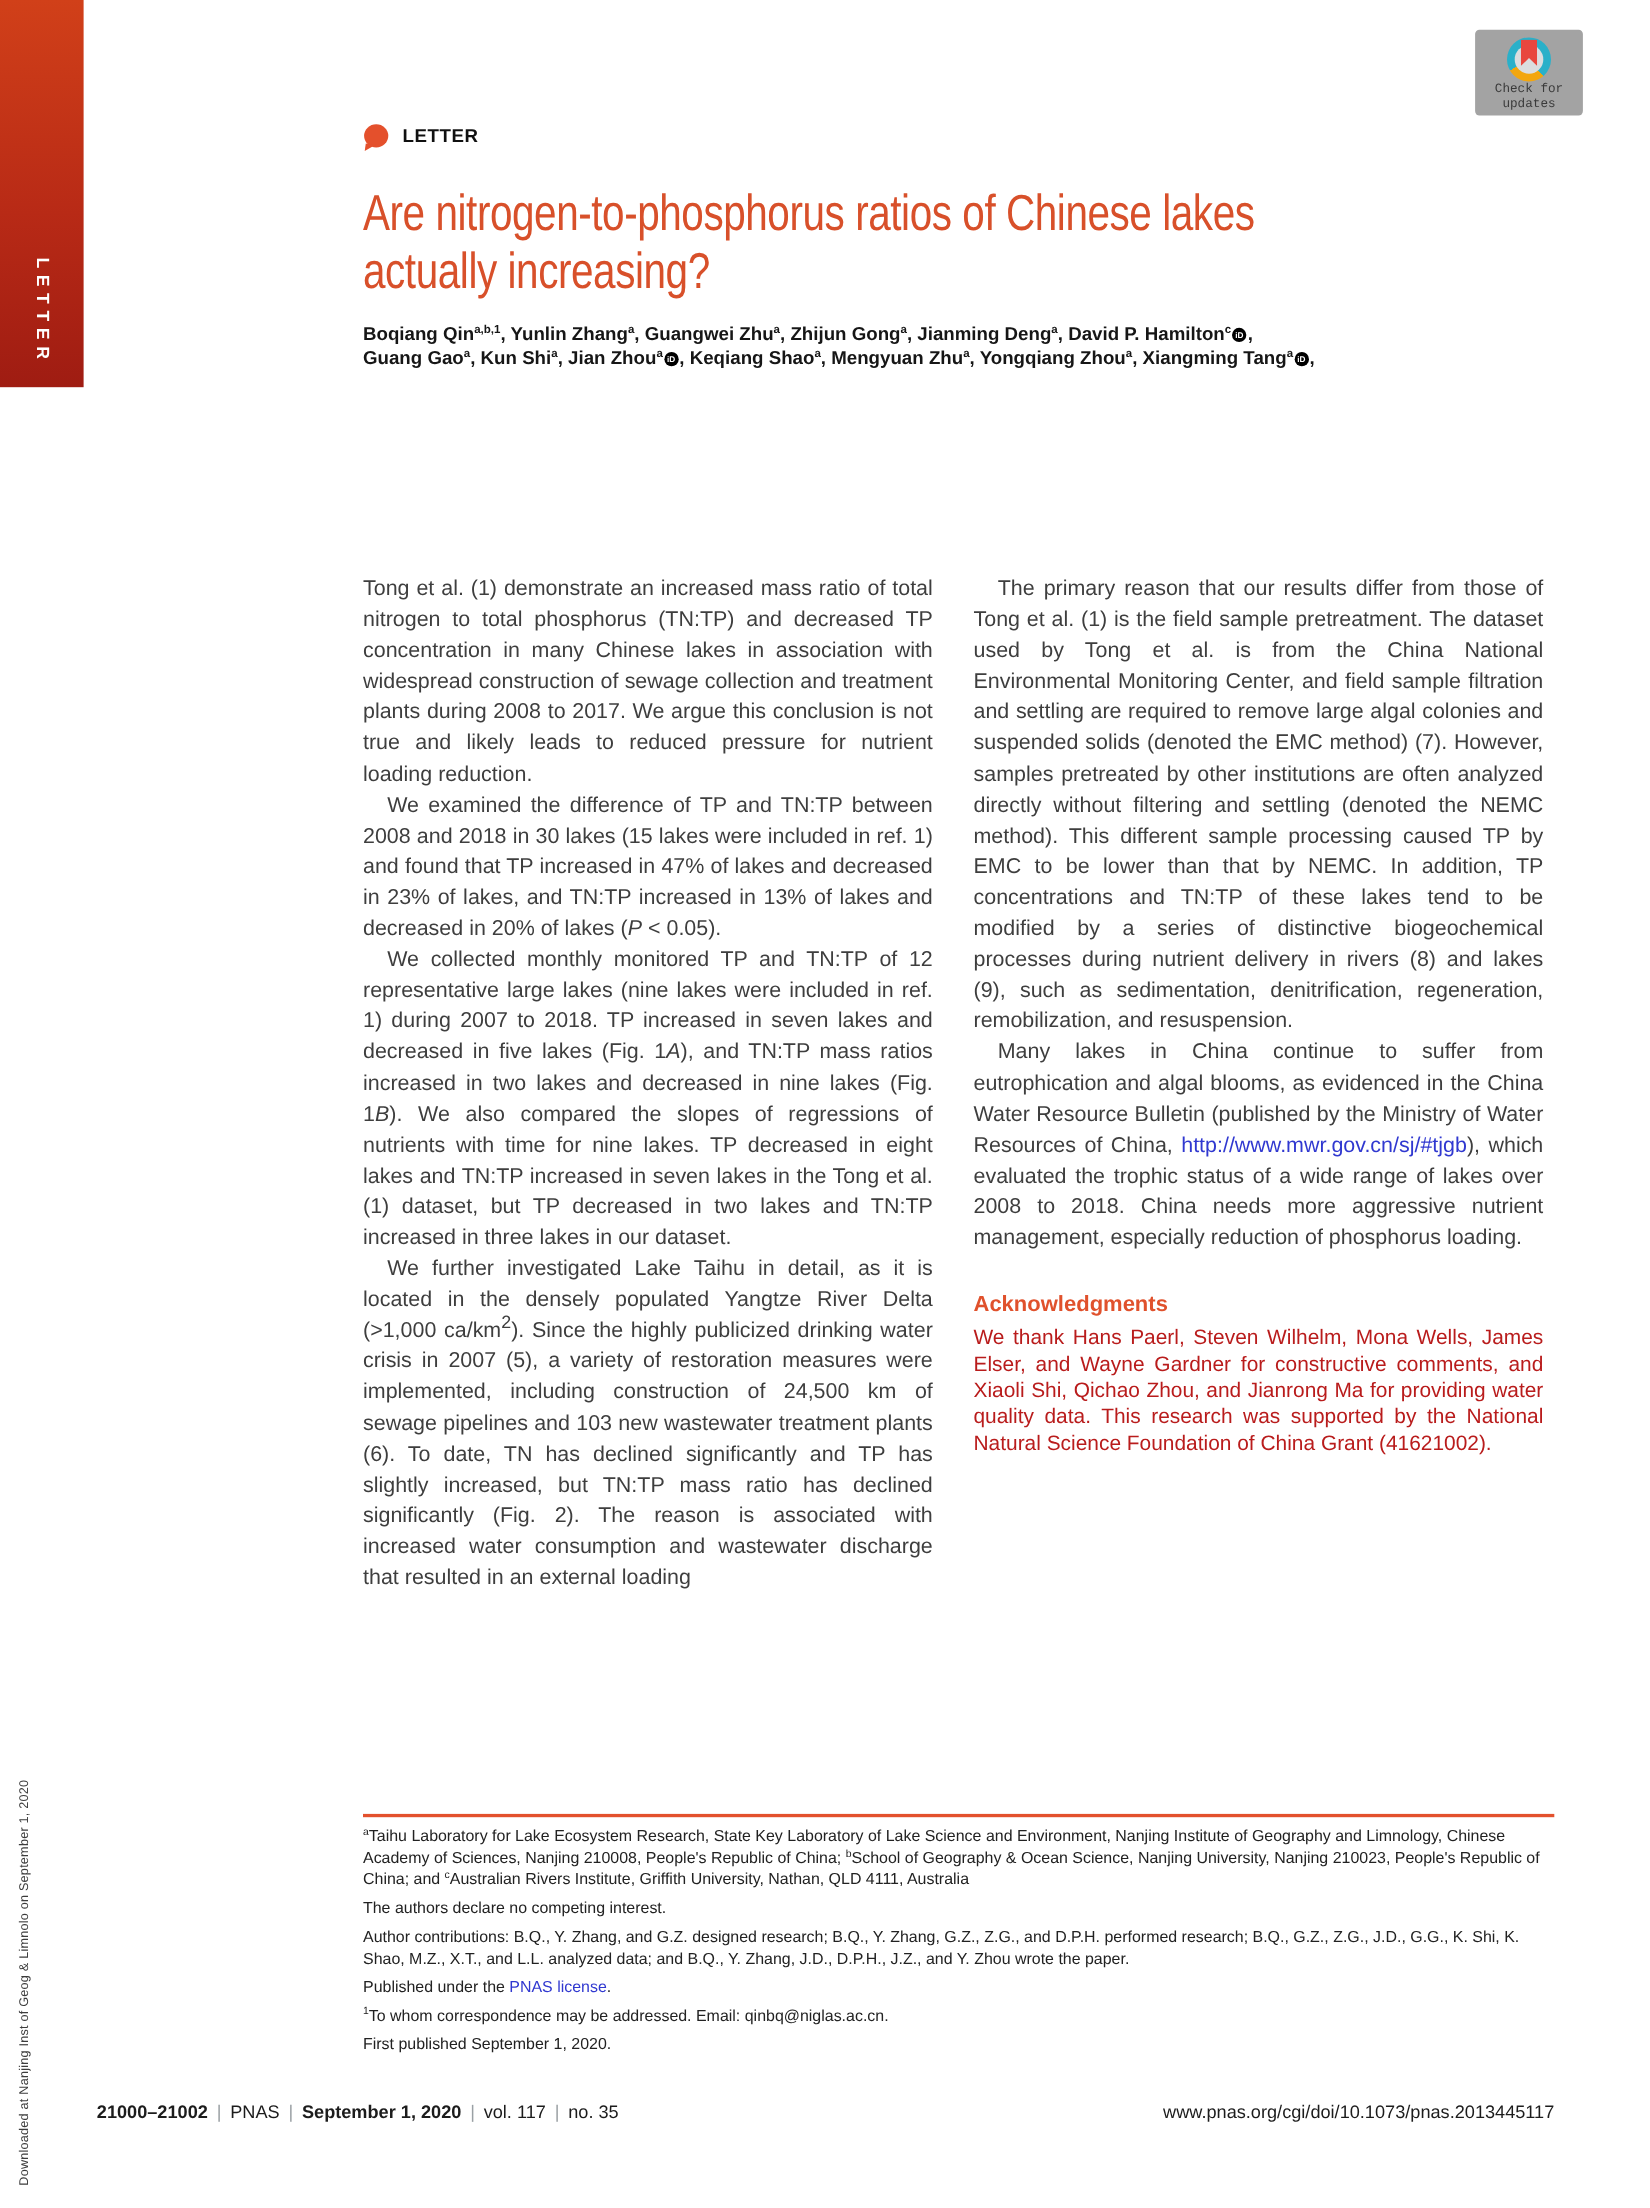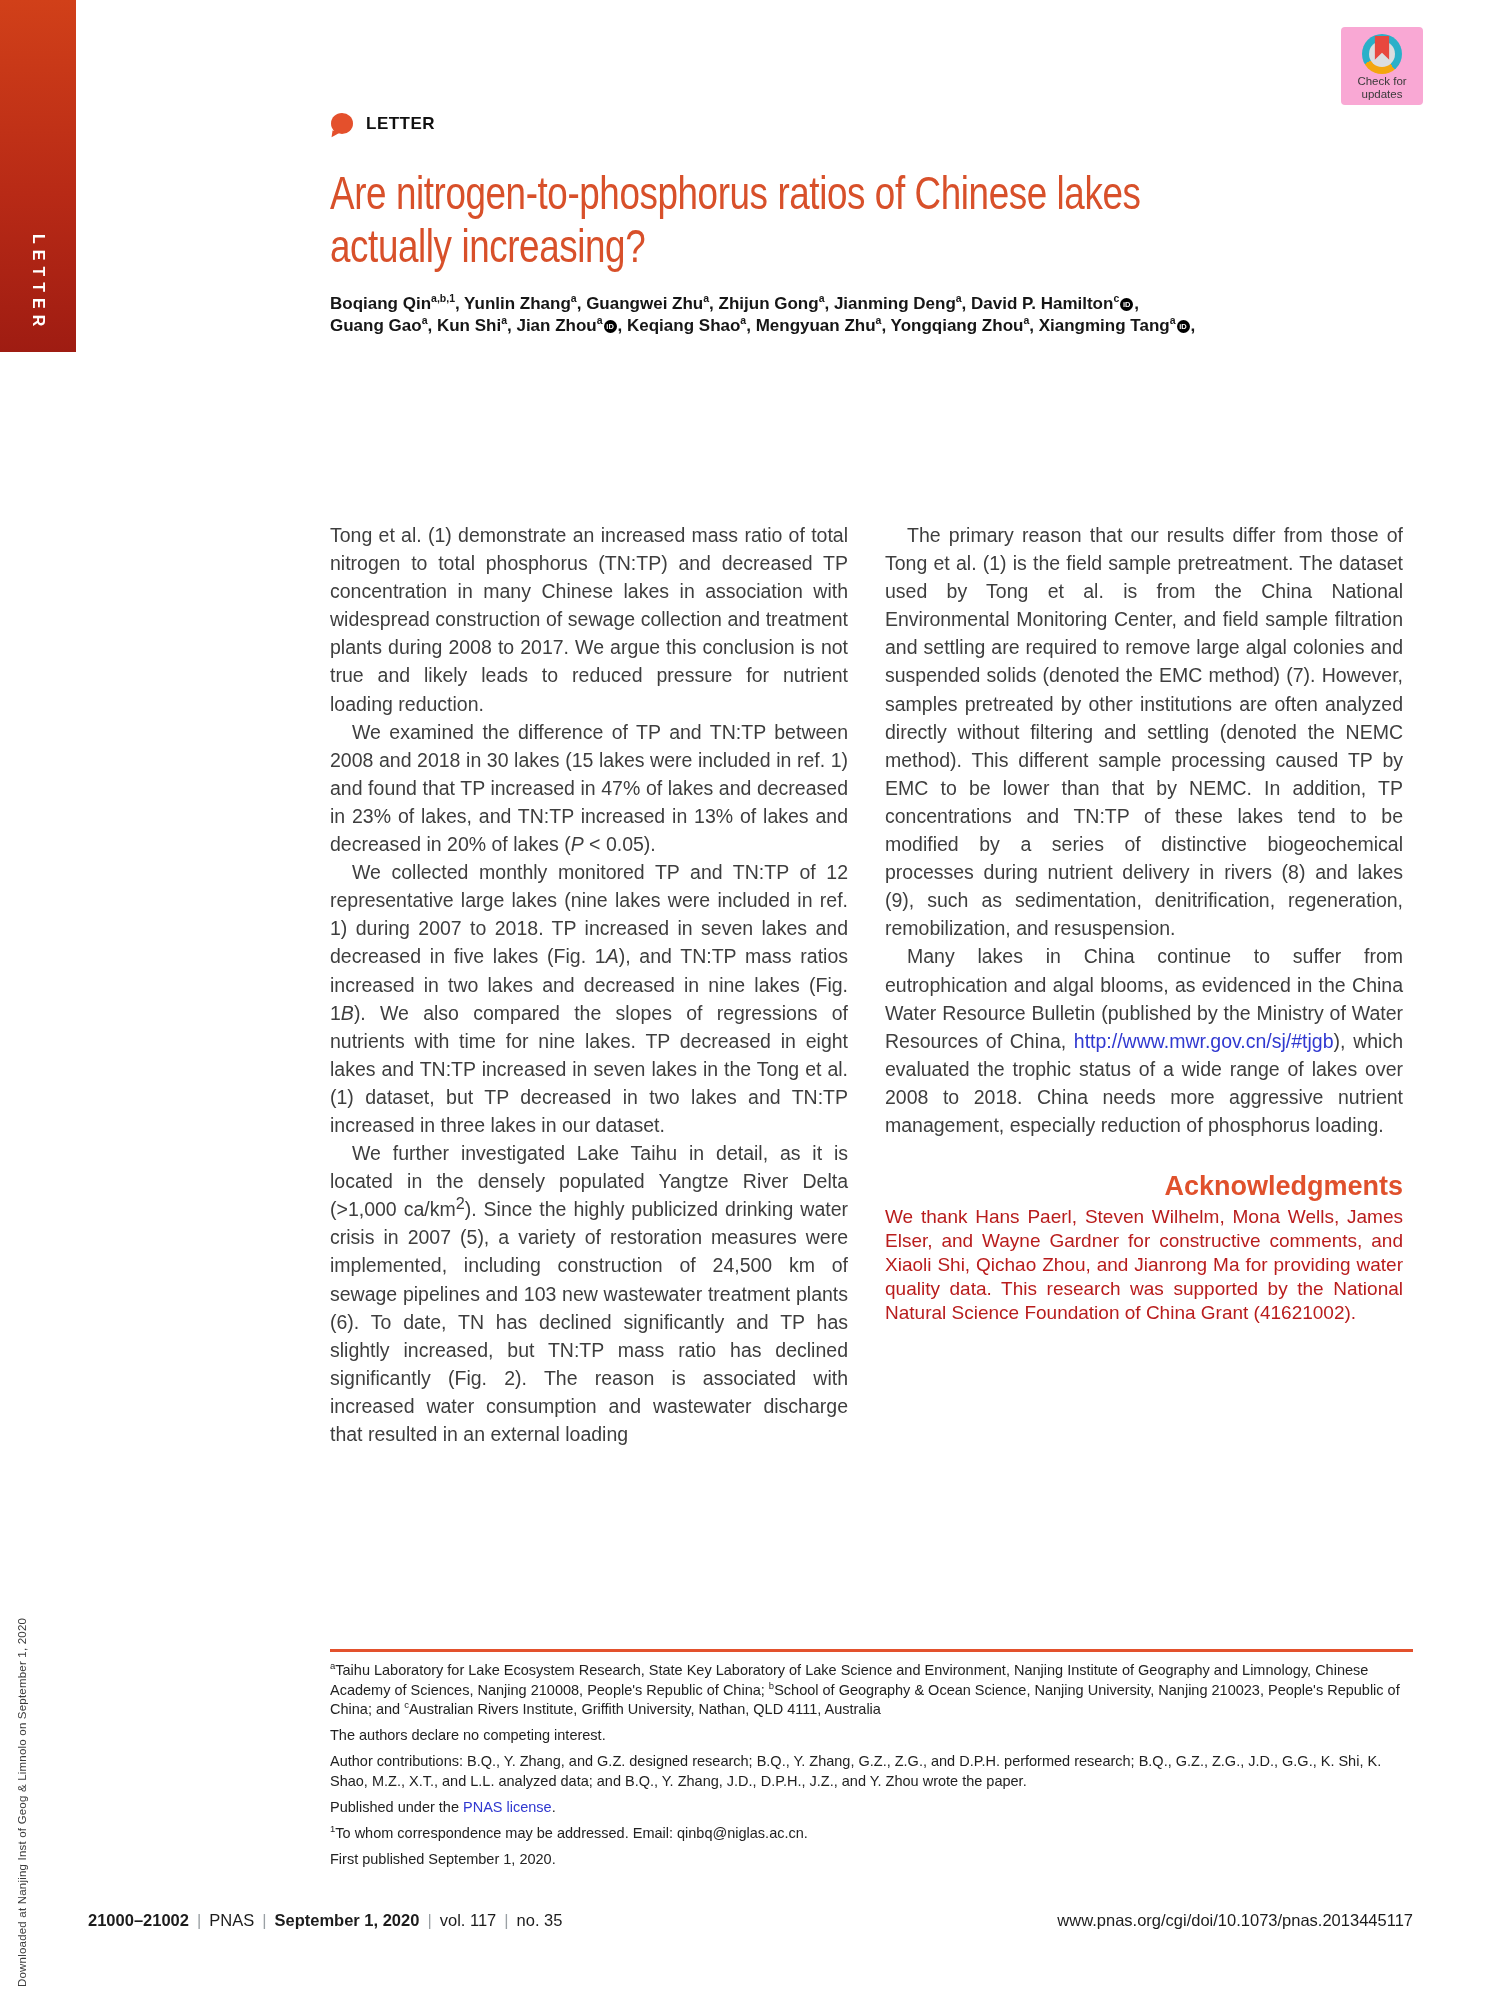--- a/index.html
+++ b/index.html
@@ -12,22 +12,22 @@
     position:absolute;left:0;top:0;width:76px;height:352px;
     background:linear-gradient(180deg,#d14019 0%,#b82a16 55%,#9f1c12 100%);
   }
   .side-banner .vlabel{
     position:absolute;left:50%;bottom:20px;transform:translateX(-50%);
     writing-mode:vertical-rl;color:#ffffff;font-size:16px;font-weight:bold;
     letter-spacing:6px;
   }
   
   .badge{
-    position:absolute;left:1341px;top:27px;width:82px;height:78px;
-    background:#f9a8d4;border-radius:4px;cursor:pointer;
+    position:absolute;left:1341px;top:27px;width:98px;height:78px;
+    background:#a3a3a3;border-radius:4px;cursor:pointer;font-family:Liberation Mono, monospace;
   }
   .badge .ring{
     position:absolute;left:50%;top:7px;transform:translateX(-50%);
     width:40px;height:40px;border-radius:50%;
     background:conic-gradient(from 140deg,#f3a60e 0 100deg,#2ab0c9 100deg 360deg);
   }
   .badge .ring:before{
     content:"";position:absolute;left:7px;top:7px;width:26px;height:26px;
     border-radius:50%;background:#dbdddf;
   }
@@ -69,22 +69,22 @@
   
   .columns{position:absolute;left:330px;top:521px;width:1073px;display:flex;gap:37px;}
   .col{width:518px;font-size:19.5px;line-height:28.1px;text-align:justify;color:#3e3e3e;}
   .col p{margin:0;}
   .col p.indent{text-indent:22px;}
   .col i{font-style:italic;}
   sup{line-height:0;}
   a.rich-link{color:#3038d0;text-decoration:none;cursor:pointer;word-break:break-all;}
   
   .ack-head{
-    margin-top:34px;color:#e0512c;font-size:27px;font-weight:bold;
-    text-align:right;text-indent:0;line-height:26px;
+    margin-top:34px;color:#e0512c;font-size:20px;font-weight:bold;
+    text-align:left;text-indent:0;line-height:26px;
   }
   .ack-text{
     margin-top:6px;font-size:19px;line-height:24px;text-align:justify;color:#b91c1c;
   }
   
   .rule{position:absolute;left:330px;top:1649px;width:1083px;height:3px;background:#e3512d;}
   .footnotes{position:absolute;left:330px;top:1661px;width:1083px;font-size:14.5px;line-height:19.5px;color:#222222;}
   .footnotes p{margin:0 0 6.5px 0;}
   .footnotes sup{font-size:9.5px;}
   

